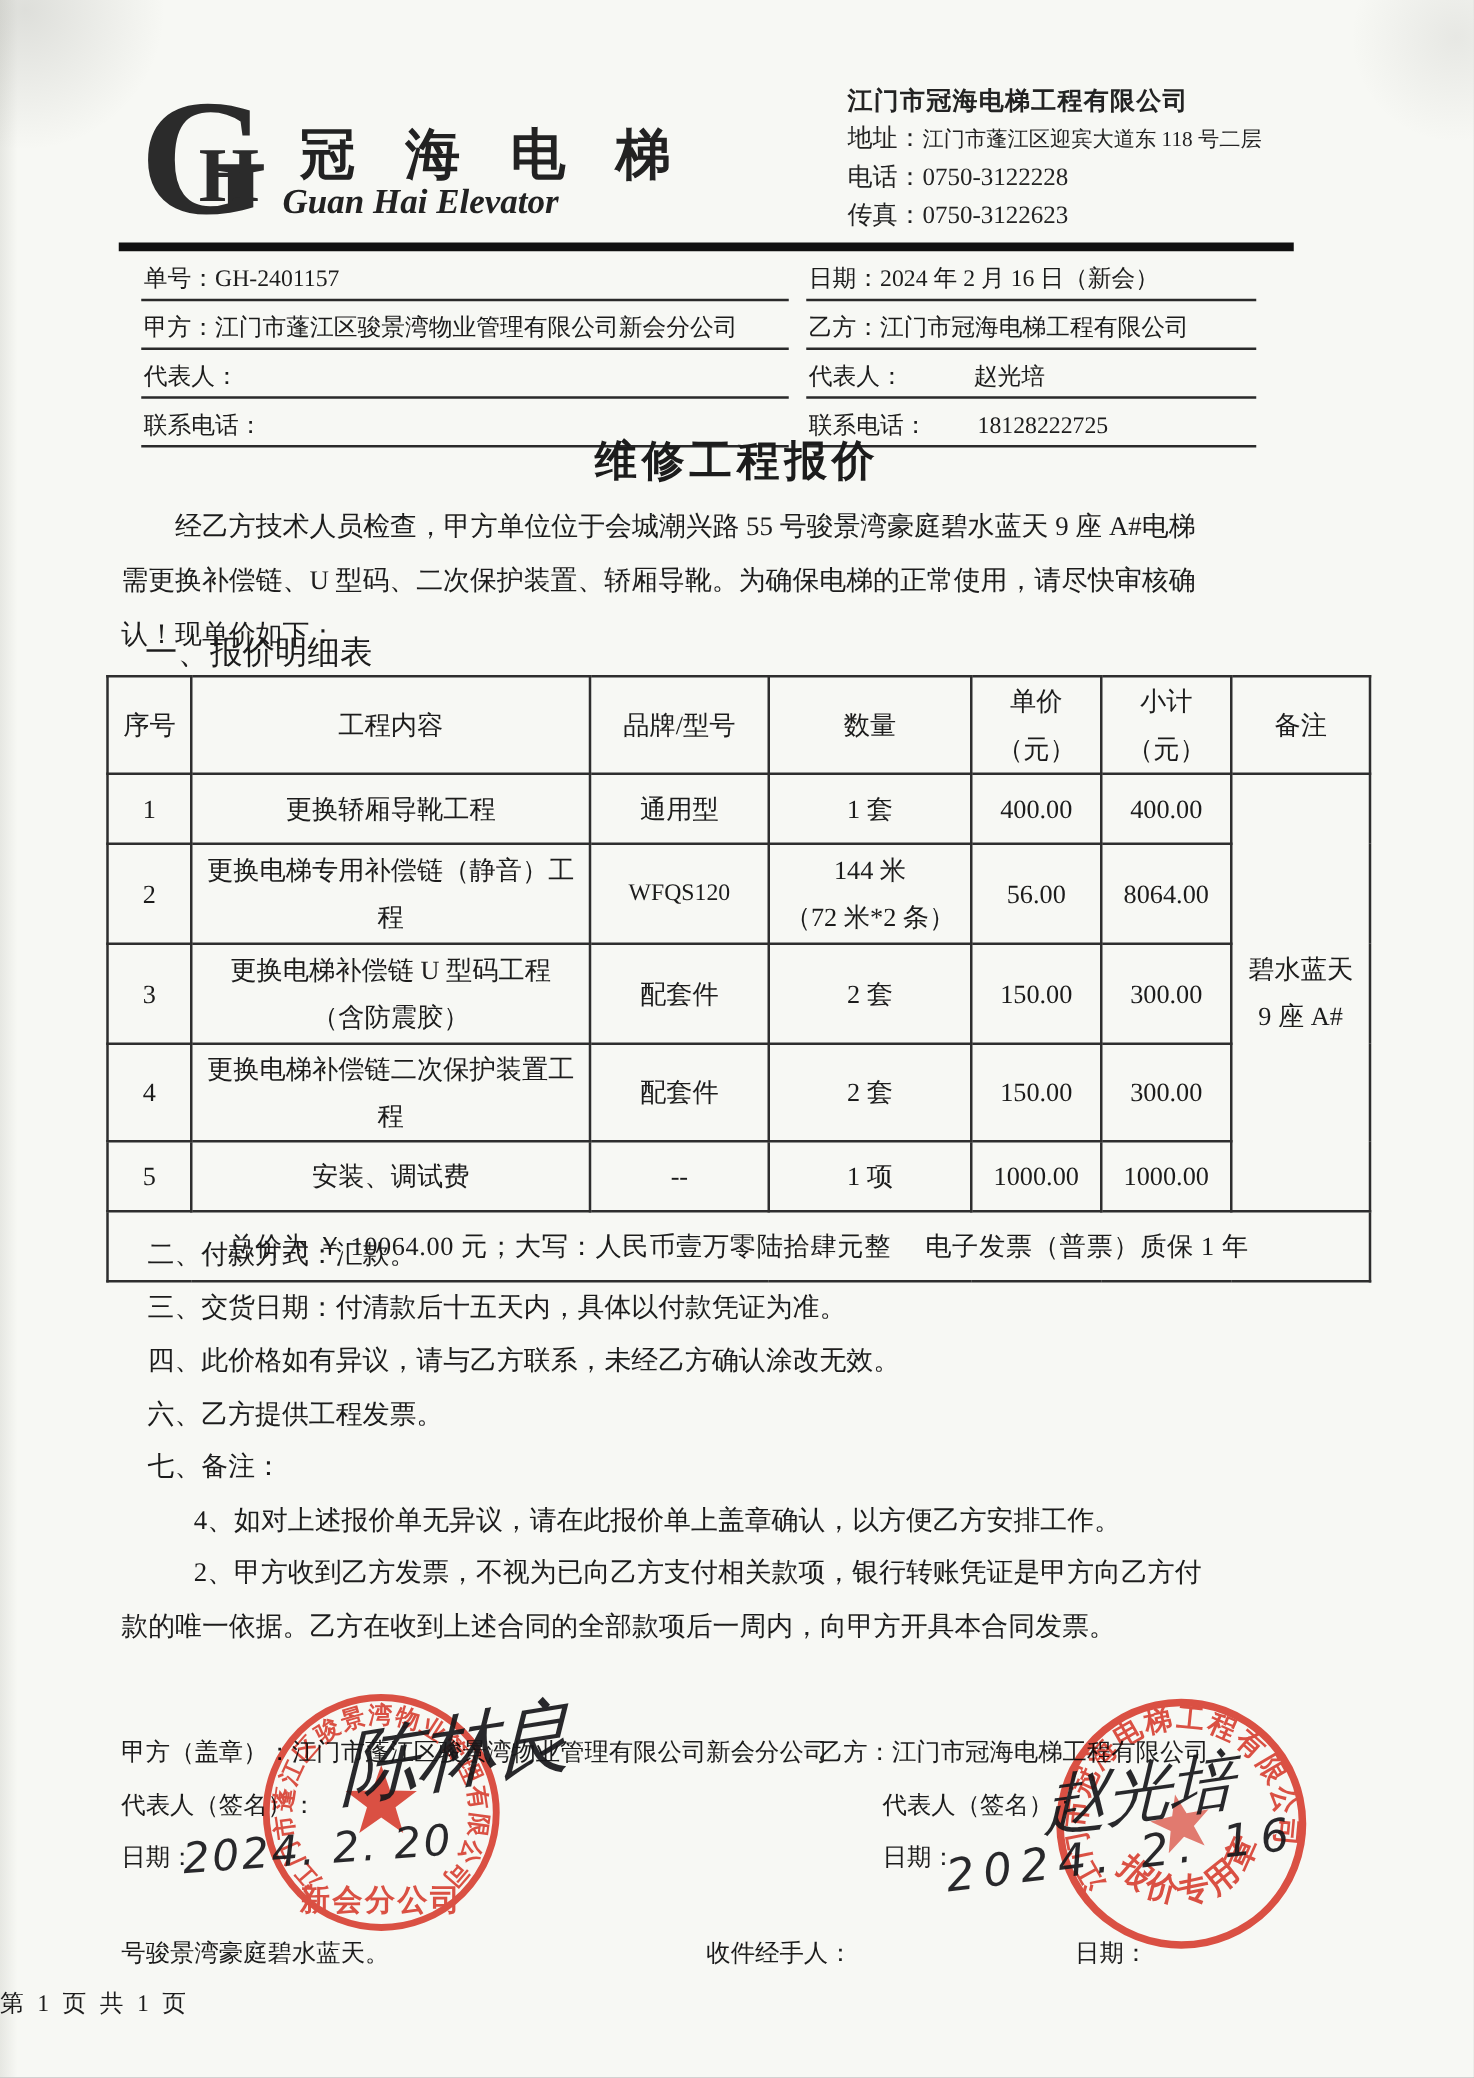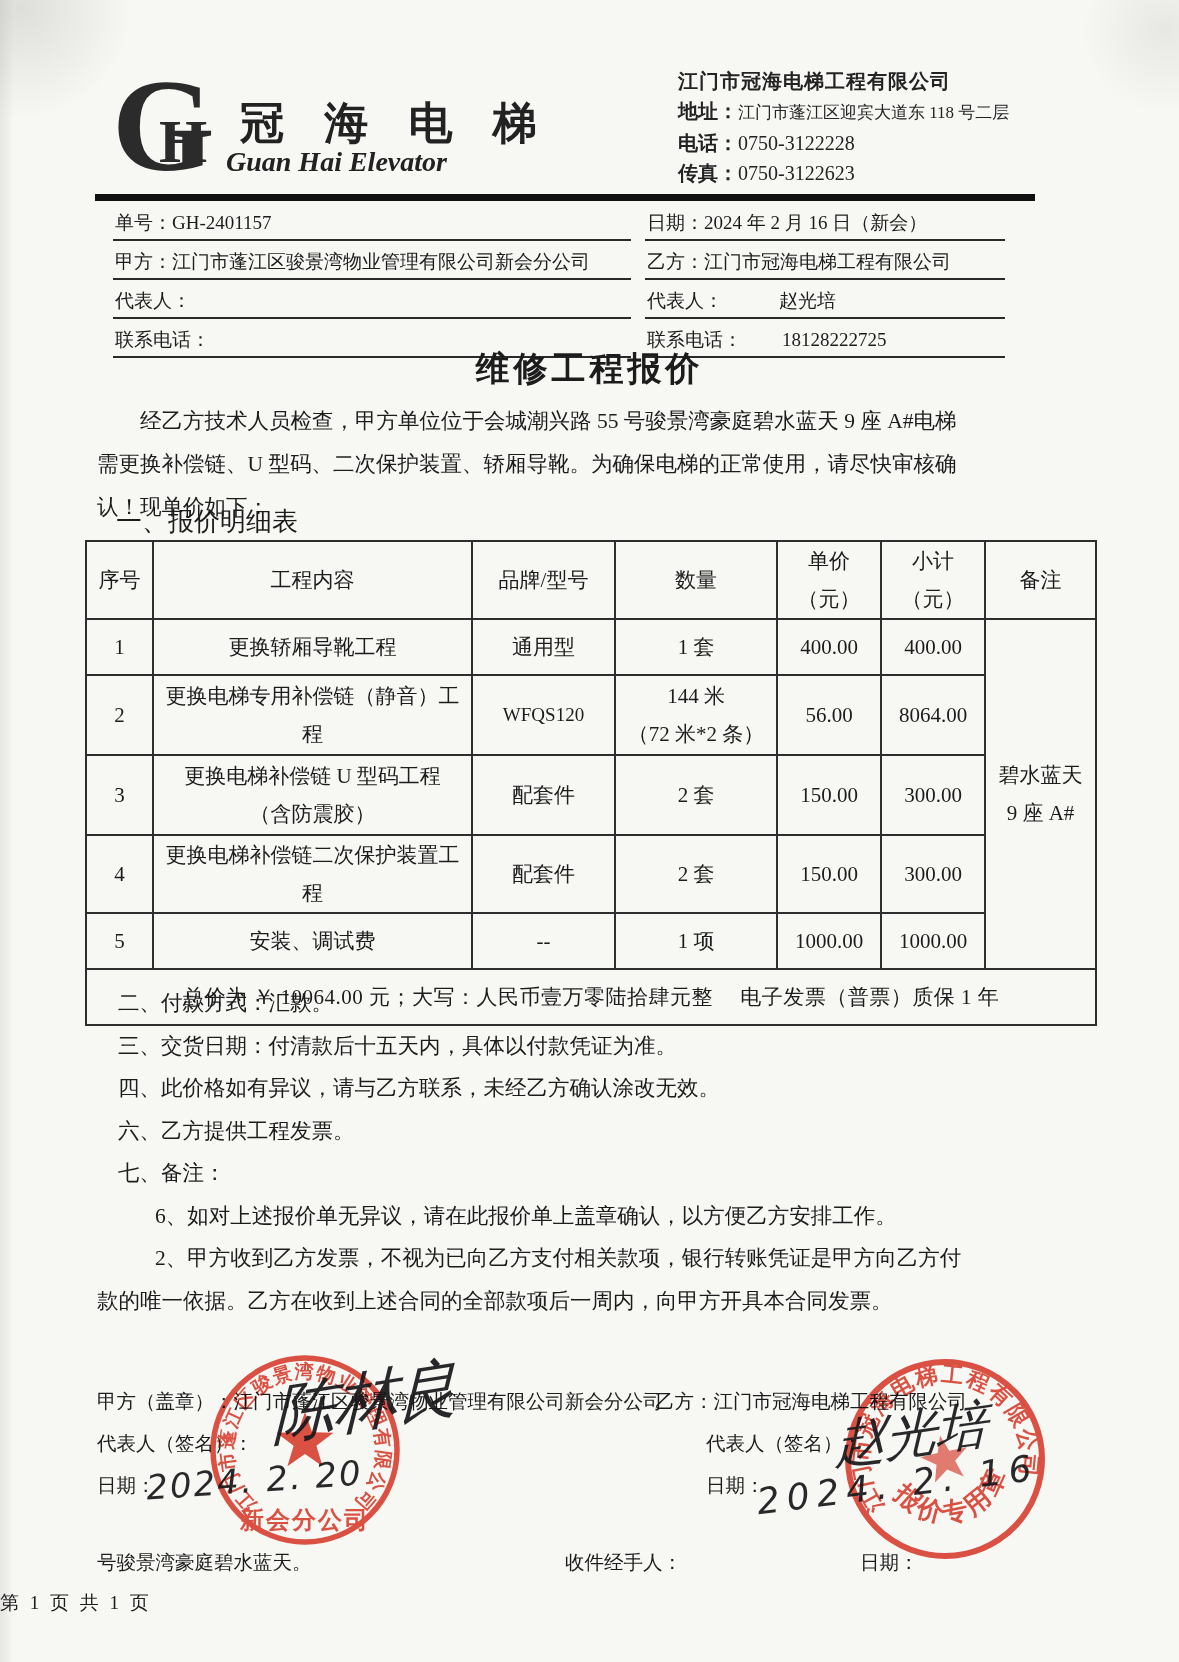--- a/index.html
+++ b/index.html
@@ -16,21 +16,21 @@
   .abs{position:absolute;}
   
   .logo-mono{left:112px;top:60px;width:130px;height:132px;}
   .logo-g{font-size:132px;line-height:1;font-weight:700;color:#2b2b2b;}
   .logo-h{position:absolute;left:47px;top:46px;font-size:62px;font-weight:700;color:#2b2b2b;}
   .logo-cn{left:240px;top:94px;font-size:44px;font-weight:700;letter-spacing:14px;
     font-family:"Liberation Sans","DejaVu Sans",sans-serif;color:#222;}
   .logo-en{left:226px;top:146px;font-size:28px;font-weight:700;font-style:italic;color:#222;}
   .head-info{left:678px;top:66px;width:356px;font-size:20px;line-height:30px;color:#232323;}
   .head-info .co{font-weight:600;letter-spacing:1px;}
-  .head-info .lab{font-weight:700;}
+  .head-info .lab{font-weight:400;}
   .head-info .addr-val{font-size:17px;}
   .rule{left:95px;top:194px;width:940px;height:7px;background:#111;}
   
   .meta{left:113px;top:202px;width:892px;font-size:19px;}
   .mrow{display:flex;gap:14px;}
   .mcell{border-bottom:2px solid #2a2a2a;padding:8px 2px 3px;white-space:nowrap;overflow:hidden;}
   .mcell.l{width:517px;}
   .mcell.r{width:358px;}
   .mcell .pad56{padding-left:56px;}
   .mcell .pad40{padding-left:40px;}
@@ -200,21 +200,21 @@
     </tr>
     </tbody>
   </table>
 
   <div class="abs terms">
     <div class="ind1">二、付款方式：汇款。</div>
     <div class="ind1">三、交货日期：付清款后十五天内，具体以付款凭证为准。</div>
     <div class="ind1">四、此价格如有异议，请与乙方联系，未经乙方确认涂改无效。</div>
     <div class="ind1">六、乙方提供工程发票。</div>
     <div class="ind1">七、备注：</div>
-    <div class="ind2">6、如对上述报价单无异议，请在此报价单上盖章确认，以方便乙方安排工作。</div>
+    <div class="ind2">4、如对上述报价单无异议，请在此报价单上盖章确认，以方便乙方安排工作。</div>
     <div class="ind2">2、甲方收到乙方发票，不视为已向乙方支付相关款项，银行转账凭证是甲方向乙方付</div>
     <div class="ind0">款的唯一依据。乙方在收到上述合同的全部款项后一周内，向甲方开具本合同发票。</div>
   </div>
 
   <div class="abs sig" style="left:97px;top:1388px">甲方（盖章）：江门市蓬江区骏景湾物业管理有限公司新会分公司</div>
   <div class="abs sig" style="left:655px;top:1388px">乙方：江门市冠海电梯工程有限公司</div>
   <div class="abs sig" style="left:97px;top:1430px">代表人（签名）：</div>
   <div class="abs sig" style="left:706px;top:1430px">代表人（签名）：</div>
   <div class="abs sig" style="left:97px;top:1472px">日期：</div>
   <div class="abs sig" style="left:706px;top:1472px">日期：</div>

